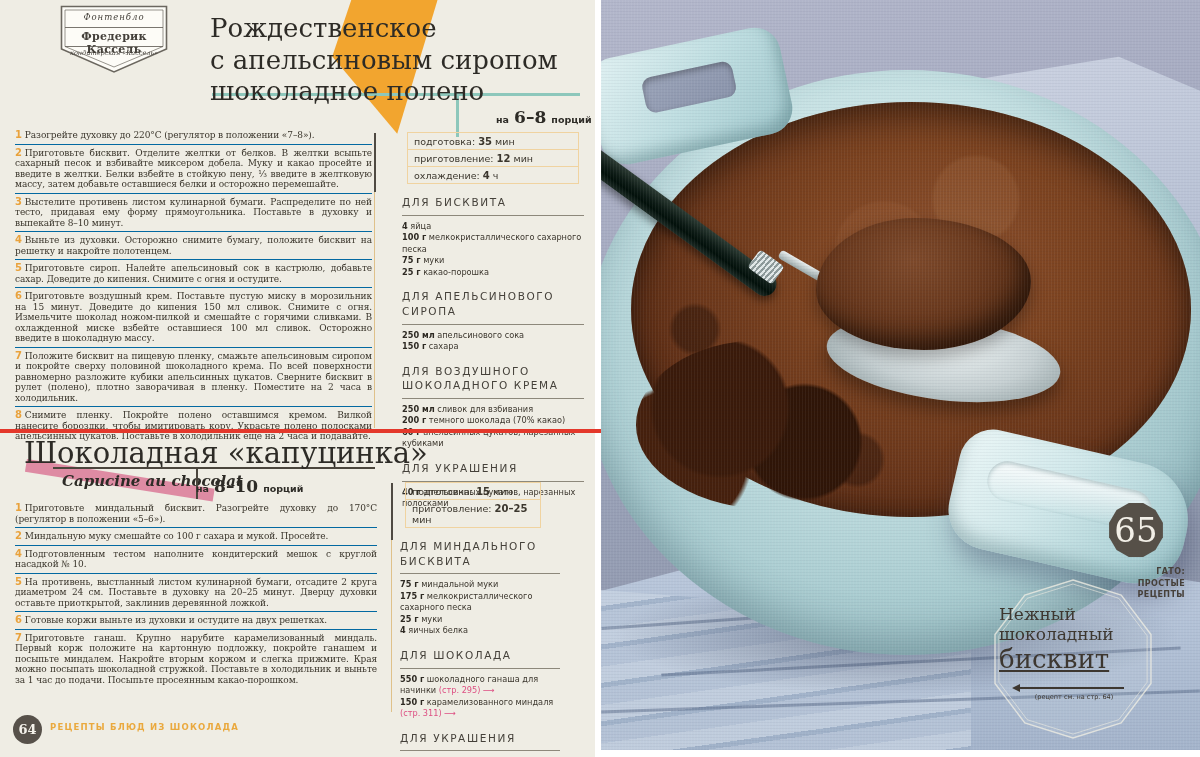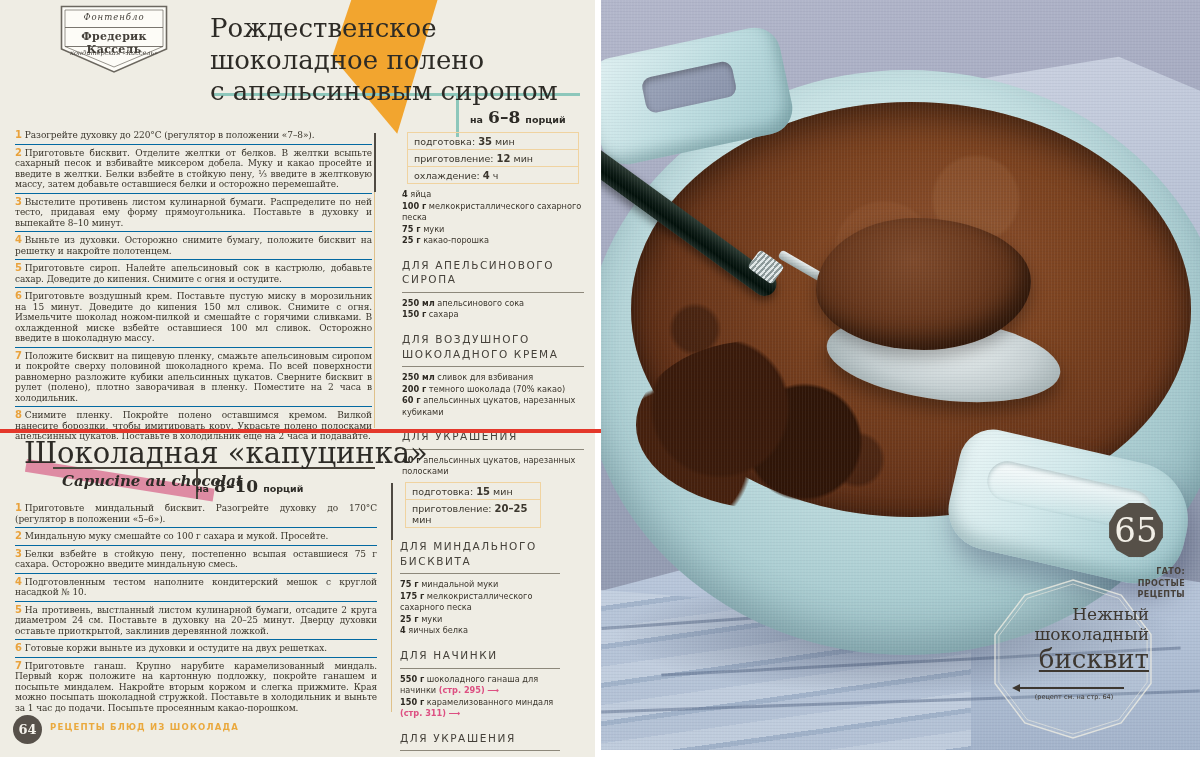--- a/index.html
+++ b/index.html
@@ -22,21 +22,21 @@
     clip-path:polygon(19% 0%, 96% 0%, 60% 97%, 2% 41%); }
 
   
   .r1-title { left:210px; top:13px; width:395px; font:26px/1.22 "DejaVu Serif", serif; color:#2d2b26; z-index:2; }
   .teal-rule { left:212px; top:93px; width:368px; height:3px; background:#8dc7bb; }
   .r1-subtitle { left:216px; top:103px; font:italic bold 16px "DejaVu Serif", serif; color:#2d2b26; }
   .teal-vline { left:456px; top:95px; width:3px; height:42px; background:#8dc7bb; }
   .servings { color:#2d2b26; white-space:nowrap; }
   .servings .sv-word { font:bold 9.5px "DejaVu Sans", sans-serif; }
   .servings .sv-num { font:bold 17px "DejaVu Serif", serif; }
-  .servings1 { left:470px; top:107px; }
+  .servings1 { left:496px; top:107px; }
   .servings2 { left:196px; top:476px; }
 
   
   .steps { color:#3a352b; }
   .r1-steps { left:15px; top:127px; width:357px; }
   .r2-steps { left:15px; top:500px; width:362px; }
   .step { padding:2px 0 3px; border-bottom:1px solid #0369a1; font:9px/10.5px "DejaVu Serif", serif;
     text-align:justify; letter-spacing:-0.1px; }
   .step:last-child { border-bottom:none; }
   .step .num { color:#e9a23c; font:bold 10px "DejaVu Sans", sans-serif; padding-right:3px; }
@@ -51,21 +51,21 @@
   .trow { border:1px solid #f0d3a0; padding:3px 6px 2px; font:9.5px "DejaVu Sans", sans-serif; margin-top:-1px; }
   .trow b { font-size:10px; }
   .timing1 .trow { width:172px; }
   .timing2 .trow { width:136px; }
   .sec-title { font:10.5px "DejaVu Sans", sans-serif; letter-spacing:1.6px; color:#45413a;
     margin-top:11px; padding-bottom:5px; border-bottom:1px solid #8d887b; line-height:1.4; }
   .ing-list { margin-top:5px; }
   .ing { font:8.2px/11.5px "DejaVu Sans", sans-serif; }
   .ing .q { font-weight:bold; color:#2e2a23; }
   .ing .q:empty { display:none; }
-  .ing .ref { color:#dd4f82; font-weight:bold; }
+  .ing .ref { color:#dd4f82; font-weight:normal; }
   .ing .ref:empty { display:none; }
 
   
   .red-rule { left:0; top:429px; width:601px; height:4px; background:#e4382b; z-index:5; }
 
   
   .pink-stripe { left:27px; top:459px; width:190px; height:13px; background:#db7f9b; opacity:.9;
     transform:rotate(9deg); transform-origin:0 0; }
   .r2-title { left:24px; top:436px; font:29px "DejaVu Serif", serif; color:#2d2b26; z-index:2; }
   .r2-rule { left:53px; top:467px; width:322px; height:2px; background:#4a453c; }
@@ -149,21 +149,21 @@
     box-shadow:inset -10px -12px 20px rgba(0,0,0,.45), 0 8px 16px rgba(0,0,0,.3); }
 
   
   .badge65 { left:506px; top:501px; width:58px; height:58px; background:#565048; z-index:10;
     clip-path:polygon(96.4% 62.4%,83.5% 84.6%,62.4% 96.4%,37.6% 96.4%,16.5% 84.6%,3.6% 62.4%,3.6% 37.6%,16.5% 15.4%,37.6% 3.6%,62.4% 3.6%,83.5% 15.4%,96.4% 37.6%);
     display:flex; align-items:center; justify-content:center;
     color:#f2efe7; font:34px "DejaVu Serif", serif; }
   .cat-label { left:494px; top:566px; width:90px; text-align:right; z-index:10;
     font:bold 8px/1.45 "DejaVu Sans", sans-serif; color:#46403a; letter-spacing:.4px; }
   .decagon-svg { left:388px; top:576px; z-index:10; }
-  .bt { position:absolute; width:150px; left:398px; text-align:right; color:#3d3730; z-index:11; }
+  .bt { position:absolute; width:150px; left:398px; text-align:left; color:#3d3730; z-index:11; }
   .bt1 { top:604px; font:17px "DejaVu Serif", serif; }
   .bt2 { top:624px; font:17px "DejaVu Serif", serif; }
   .bt3 { top:644px; font:26px "DejaVu Serif", serif;text-decoration:underline; }
   .b-arrow { left:418px; top:687px; width:105px; height:2px; background:#3d3730; z-index:11; }
   .b-arrow::before { content:''; position:absolute; left:-7px; top:-3px; width:0; height:0;
     border-top:4px solid transparent; border-bottom:4px solid transparent; border-right:8px solid #3d3730; }
   .bcaption { left:398px; top:693px; width:150px; text-align:center; z-index:11;
     font:6.5px "DejaVu Sans", sans-serif; color:#3d3730; }
 </style>
 </head>
@@ -180,22 +180,22 @@
     </svg>
     <div class="cb-text cb-region">Фонтенбло</div>
     <div class="cb-text cb-name">Фредерик Кассель</div>
     <div class="cb-text cb-sub">кондитерская «Кассель»</div>
   </div>
 
   <div class="abs orange-shape"></div>
 
   <div class="abs r1-title">
     <div>Рождественское</div>
+    <div>с апельсиновым сиропом</div>
     <div>шоколадное полено</div>
-    <div>с апельсиновым сиропом</div>
   </div>
   <div class="abs teal-rule"></div>
   <div class="abs teal-vline"></div>
   <div class="abs servings servings1">
     <span class="sv-word">на</span>
     <span class="sv-num">6–8</span>
     <span class="sv-word">порций</span>
   </div>
 
   <div class="abs steps r1-steps">
@@ -211,20 +211,21 @@
 
   <div class="abs vline-dark" style="left:374px;top:133px;height:59px;"></div>
   <div class="abs vline-tan" style="left:374px;top:192px;height:236px;"></div>
 
   <div class="abs ing-col ing-col1">
     <div class="timing timing1">
       <div class="trow"><span>подготовка:</span> <b>35</b> <span>мин</span></div>
       <div class="trow"><span>приготовление:</span> <b>12</b> <span>мин</span></div>
       <div class="trow"><span>охлаждение:</span> <b>4</b> <span>ч</span></div>
     </div>
+    <div class="sec-title">ДЛЯ БИСКВИТА</div>
     <div class="ing-list">
       <div class="ing"><span class="q">4</span> <span>яйца</span></div>
       <div class="ing"><span class="q">100 г</span> <span>мелкокристаллического сахарного песка</span></div>
       <div class="ing"><span class="q">75 г</span> <span>муки</span></div>
       <div class="ing"><span class="q">25 г</span> <span>какао-порошка</span></div>
     </div>
     <div class="sec-title">ДЛЯ АПЕЛЬСИНОВОГО СИРОПА</div>
     <div class="ing-list">
       <div class="ing"><span class="q">250 мл</span> <span>апельсинового сока</span></div>
       <div class="ing"><span class="q">150 г</span> <span>сахара</span></div>
@@ -250,21 +251,20 @@
   <div class="abs dark-vline"></div>
   <div class="abs servings servings2">
     <span class="sv-word">на</span>
     <span class="sv-num">8–10</span>
     <span class="sv-word">порций</span>
   </div>
 
   <div class="abs steps r2-steps">
     <div class="step"><span class="num">1</span><span>Приготовьте миндальный бисквит. Разогрейте духовку до 170°С (регулятор в положении «5–6»).</span></div>
     <div class="step"><span class="num">2</span><span>Миндальную муку смешайте со 100 г сахара и мукой. Просейте.</span></div>
-    <div class="step"><span class="num">3</span><span>Белки взбейте в стойкую пену, постепенно всыпая оставшиеся 75 г сахара. Осторожно введите миндальную смесь.</span></div>
     <div class="step"><span class="num">4</span><span>Подготовленным тестом наполните кондитерский мешок с круглой насадкой № 10.</span></div>
     <div class="step"><span class="num">5</span><span>На противень, выстланный листом кулинарной бумаги, отсадите 2 круга диаметром 24 см. Поставьте в духовку на 20–25 минут. Дверцу духовки оставьте приоткрытой, заклинив деревянной ложкой.</span></div>
     <div class="step"><span class="num">6</span><span>Готовые коржи выньте из духовки и остудите на двух решетках.</span></div>
     <div class="step"><span class="num">7</span><span>Приготовьте ганаш. Крупно нарубите карамелизованный миндаль. Первый корж положите на картонную подложку, покройте ганашем и посыпьте миндалем. Накройте вторым коржом и слегка прижмите. Края можно посыпать шоколадной стружкой. Поставьте в холодильник и выньте за 1 час до подачи. Посыпьте просеянным какао-порошком.</span></div>
   </div>
 
   <div class="abs vline-dark" style="left:391px;top:483px;height:57px;"></div>
   <div class="abs vline-tan" style="left:391px;top:540px;height:172px;"></div>
 
   <div class="abs ing-col ing-col2">
@@ -272,21 +272,21 @@
       <div class="trow"><span>подготовка:</span> <b>15</b> <span>мин</span></div>
       <div class="trow"><span>приготовление:</span> <b>20–25</b> <span>мин</span></div>
     </div>
     <div class="sec-title">ДЛЯ МИНДАЛЬНОГО БИСКВИТА</div>
     <div class="ing-list">
       <div class="ing"><span class="q">75 г</span> <span>миндальной муки</span></div>
       <div class="ing"><span class="q">175 г</span> <span>мелкокристаллического сахарного песка</span></div>
       <div class="ing"><span class="q">25 г</span> <span>муки</span></div>
       <div class="ing"><span class="q">4</span> <span>яичных белка</span></div>
     </div>
-    <div class="sec-title">ДЛЯ НАЧИНКИ</div>
+    <div class="sec-title">ДЛЯ ШОКОЛАДА</div>
     <div class="ing-list">
       <div class="ing"><span class="q">550 г</span> <span>шоколадного ганаша для начинки</span> <span class="ref">(стр. 295) ⟶</span></div>
       <div class="ing"><span class="q">150 г</span> <span>карамелизованного миндаля</span> <span class="ref">(стр. 311) ⟶</span></div>
     </div>
     <div class="sec-title">ДЛЯ УКРАШЕНИЯ</div>
     <div class="ing-list">
       <div class="ing"> <span>шоколадная стружка</span> <span class="ref">(стр. 288) ⟶</span></div>
 
     </div>
   </div>

